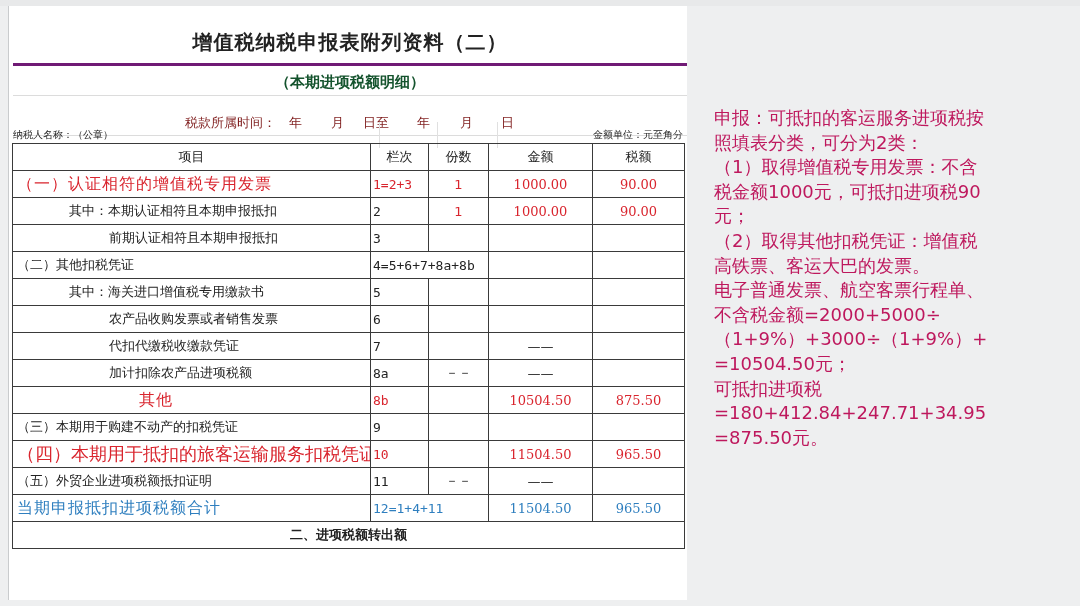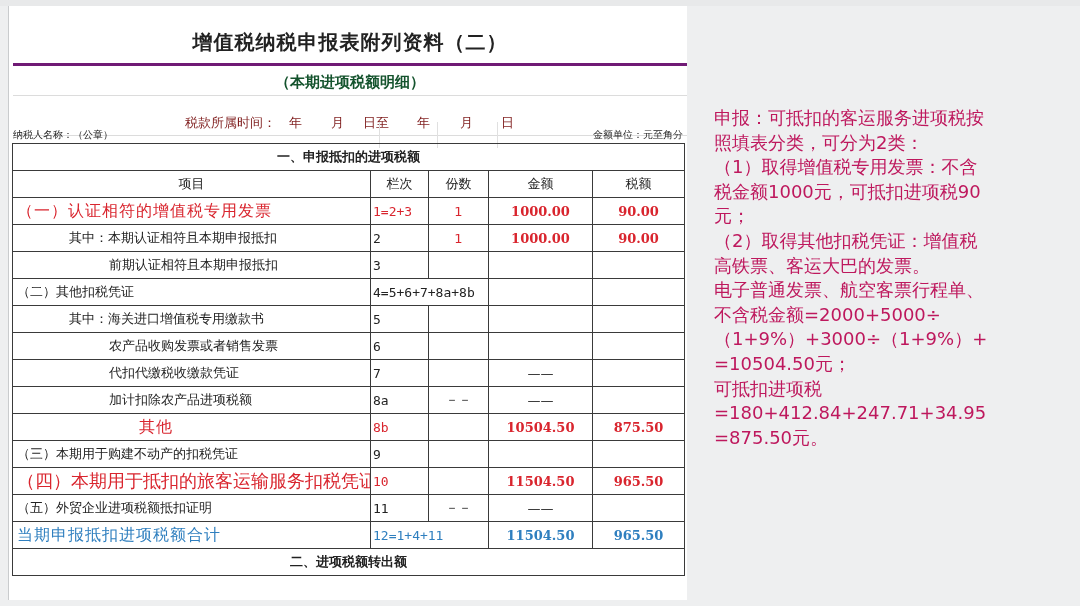--- a/index.html
+++ b/index.html
@@ -41,21 +41,21 @@
     border-collapse:collapse; table-layout:fixed;
   }
   table.grid td {
     border:1px solid #3a3a3a; padding:0; font-size:13px; color:#222;
     height:26px; overflow:hidden; white-space:nowrap;
   }
   .sec-head td { text-align:center; font-weight:bold; font-size:14px; height:28px; }
   .col-head td { text-align:center; height:56px; font-size:14px; }
   .c-item { padding-left:4px !important;margin-left:36px; }
   .ind2 { padding-left:96px !important; }
-  .num { font-family:"DejaVu Serif", "Liberation Serif", serif; font-weight:bold; font-size:16px; text-align:center; }
+  .num { font-family:"DejaVu Serif", "Liberation Serif", serif; font-weight:normal; font-size:16px; text-align:center; }
   .code { font-size:11px; padding-left:2px !important; font-family:"DejaVu Sans Mono","Liberation Mono",monospace; }
   .ctr { text-align:center; }
   .red { color:#d9252e !important; }
   .blue { color:#2f7fbf !important; }
   .big { font-size:16px !important; letter-spacing:1px; }
   .dash { text-align:center; color:#444; }
 
   .notes {
     position:absolute; left:714px; top:106px; width:340px;
     font-size:18px; line-height:24.6px; color:#be185d;
@@ -90,23 +90,20 @@
 
 <table class="grid">
   <colgroup>
     <col style="width:358px">
       <col style="width:58px">
       <col style="width:60px">
       <col style="width:104px">
       <col style="width:92px">
   </colgroup>
   <tbody>
-      <tr class="sec-head">
-    <td colspan="5">一、申报抵扣的进项税额</td>
-  </tr>
   <tr class="col-head">
     <td>项目</td>
     <td>栏次</td>
     <td>份数</td>
     <td>金额</td>
     <td>税额</td>
   </tr>
 
   <tr>
     <td class="c-item red big" style="font-size:17px">（一）认证相符的增值税专用发票</td>

